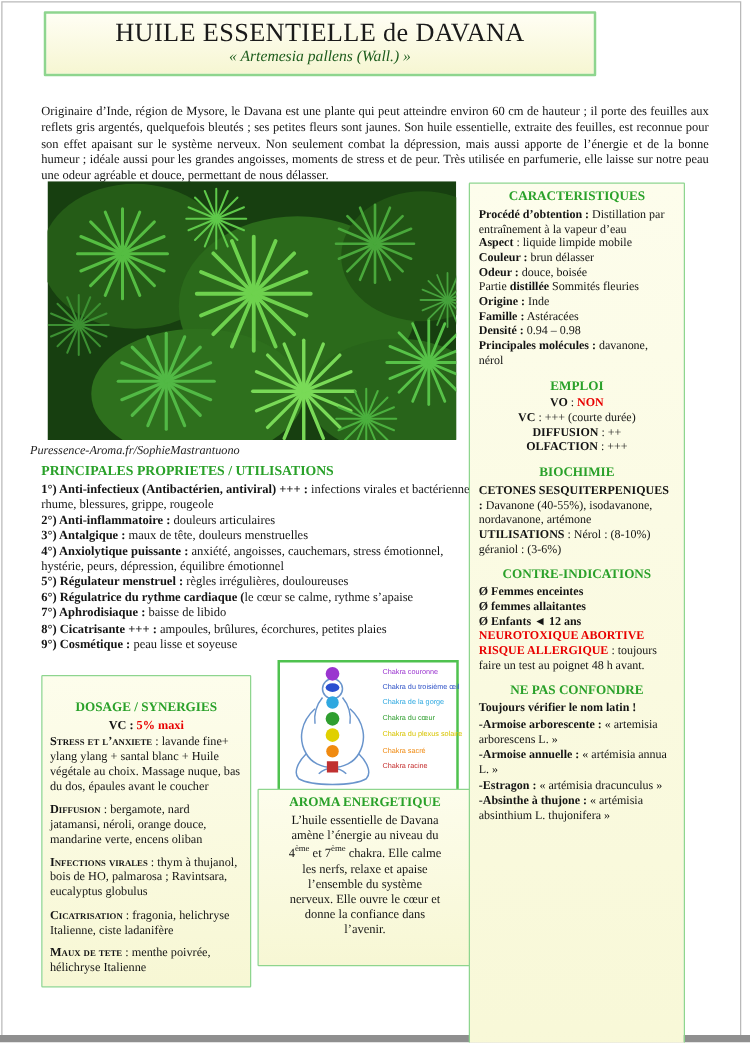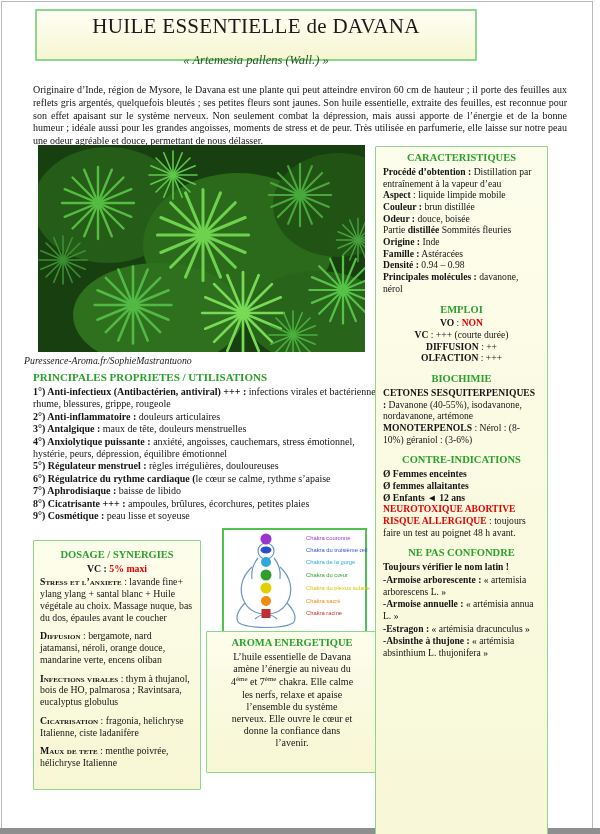--- a/index.html
+++ b/index.html
@@ -10,41 +10,41 @@
   }
   
   .page-frame{position:absolute;left:1px;top:1px;width:590px;height:826px;border:1px solid #b9b9b9;}
   .bottom-band{position:absolute;left:0;top:828px;width:600px;height:6px;background:#8f8f8f;}
 
   
   #title-box{position:absolute;left:35px;top:9px;width:438px;height:48px;
     border:2px solid #8ed58e;border-radius:1px;
     background:linear-gradient(180deg,#fffef4 0%,#f6f6d2 100%);text-align:center;}
   .doc-title{font-size:21px;line-height:1.1;margin-top:4px;color:#1a1a1a;letter-spacing:.3px;}
-  .doc-subtitle{font-size:12.5px;font-style:italic;color:#1d5c1d;margin-top:15px;}
+  .doc-subtitle{font-size:12.5px;font-style:italic;color:#1d5c1d;margin-top:0;}
 
   #intro{position:absolute;left:33px;top:84px;width:534px;
     font-size:10px;line-height:1.28;text-align:justify;}
 
   
   #photo{position:absolute;left:38px;top:145px;width:327px;height:207px;}
   #photo svg{display:block;}
   #photo-caption{position:absolute;left:24px;top:355px;font-style:italic;font-size:9.8px;color:#222;}
 
   
   #props{position:absolute;left:33px;top:371px;width:352px;}
   .sec-heading-left{color:#2aa12a;font-weight:bold;font-size:11px;margin-bottom:3px;}
   .prop{font-size:10px;line-height:1.24;}
 
   
   .ybox{box-sizing:border-box;border:1.5px solid #8ed58e;border-radius:1px;
     background:linear-gradient(180deg,#fdfdec 0%,#f7f7d4 100%);}
 
   #dosage-box{position:absolute;left:33px;top:540px;width:168px;height:250px;
-    padding:8px 6px;font-size:9.8px;line-height:1.2;}
+    padding:20px 6px;font-size:9.8px;line-height:1.2;}
   .box-heading{text-align:center;color:#2aa12a;font-weight:bold;font-size:10.5px;margin-bottom:1px;}
   .vc-line{text-align:center;font-weight:bold;margin-bottom:1px;}
   .red{color:#e80000;font-weight:bold;}
   .dpar{margin-top:7px;}
   .lead{font-variant:small-caps;font-weight:bold;}
 
   
   #chakra-box{position:absolute;left:222px;top:528px;width:145px;height:128px;
     box-sizing:border-box;border:2px solid #4fc24f;background:#ffffff;}
   .chakra-label{position:absolute;left:82px;font-family:"Liberation Sans",sans-serif;
@@ -174,37 +174,37 @@
 <div id="aroma-box" class="ybox">
   <div class="box-heading">AROMA ENERGETIQUE</div>
   <div><span>L’huile essentielle de Davana amène l’énergie au niveau du 4</span><sup>ème</sup><span> et 7</span><sup>ème</sup><span> chakra. Elle calme les nerfs, relaxe et apaise l’ensemble du système nerveux. Elle ouvre le cœur et donne la confiance dans l’avenir.</span></div>
 </div>
 
 <div id="right-box" class="ybox">
 
   <div class="sec-heading">CARACTERISTIQUES</div>
   <div><b>Procédé d’obtention :</b><span> Distillation par entraînement à la vapeur d’eau</span></div>
   <div><b>Aspect</b><span> : liquide limpide mobile</span></div>
-  <div><b>Couleur :</b><span> brun distillée</span></div>
+  <div><b>Couleur :</b><span> brun délasser</span></div>
   <div><b>Odeur :</b><span> douce, boisée</span></div>
   <div><span>Partie </span><b>distillée</b><span> Sommités fleuries</span></div>
   <div><b>Origine :</b><span> Inde</span></div>
   <div><b>Famille :</b><span> Astéracées</span></div>
   <div><b>Densité :</b><span> 0.94 – 0.98</span></div>
   <div><b>Principales molécules :</b><span> davanone, nérol</span></div>
 
   <div class="sec-heading mt">EMPLOI</div>
   <div class="center"><b>VO</b><span> : </span><span class="red">NON</span></div>
   <div class="center"><b>VC</b><span> : +++ (courte durée)</span></div>
   <div class="center"><b>DIFFUSION</b><span> : ++</span></div>
   <div class="center"><b>OLFACTION</b><span> : +++</span></div>
 
   <div class="sec-heading mt">BIOCHIMIE</div>
   <div><b>CETONES SESQUITERPENIQUES :</b><span> Davanone (40-55%), isodavanone, nordavanone, artémone</span></div>
-  <div><b>MONOTERPENOLS</b><span> : Nérol : (8-10%) géraniol : (3-6%)</span></div>
+  <div><b>UTILISATIONS</b><span> : Nérol : (8-10%) géraniol : (3-6%)</span></div>
 
   <div class="sec-heading mt">CONTRE-INDICATIONS</div>
   <div class="boldline">Ø Femmes enceintes</div>
   <div class="boldline">Ø femmes allaitantes</div>
   <div class="boldline">Ø Enfants ◄ 12 ans</div>
   <div class="red">NEUROTOXIQUE ABORTIVE</div>
   <div><span class="red">RISQUE ALLERGIQUE</span><span> : toujours faire un test au poignet 48 h avant.</span></div>
 
   <div class="sec-heading mt">NE PAS CONFONDRE</div>
   <div class="boldline">Toujours vérifier le nom latin !</div>

